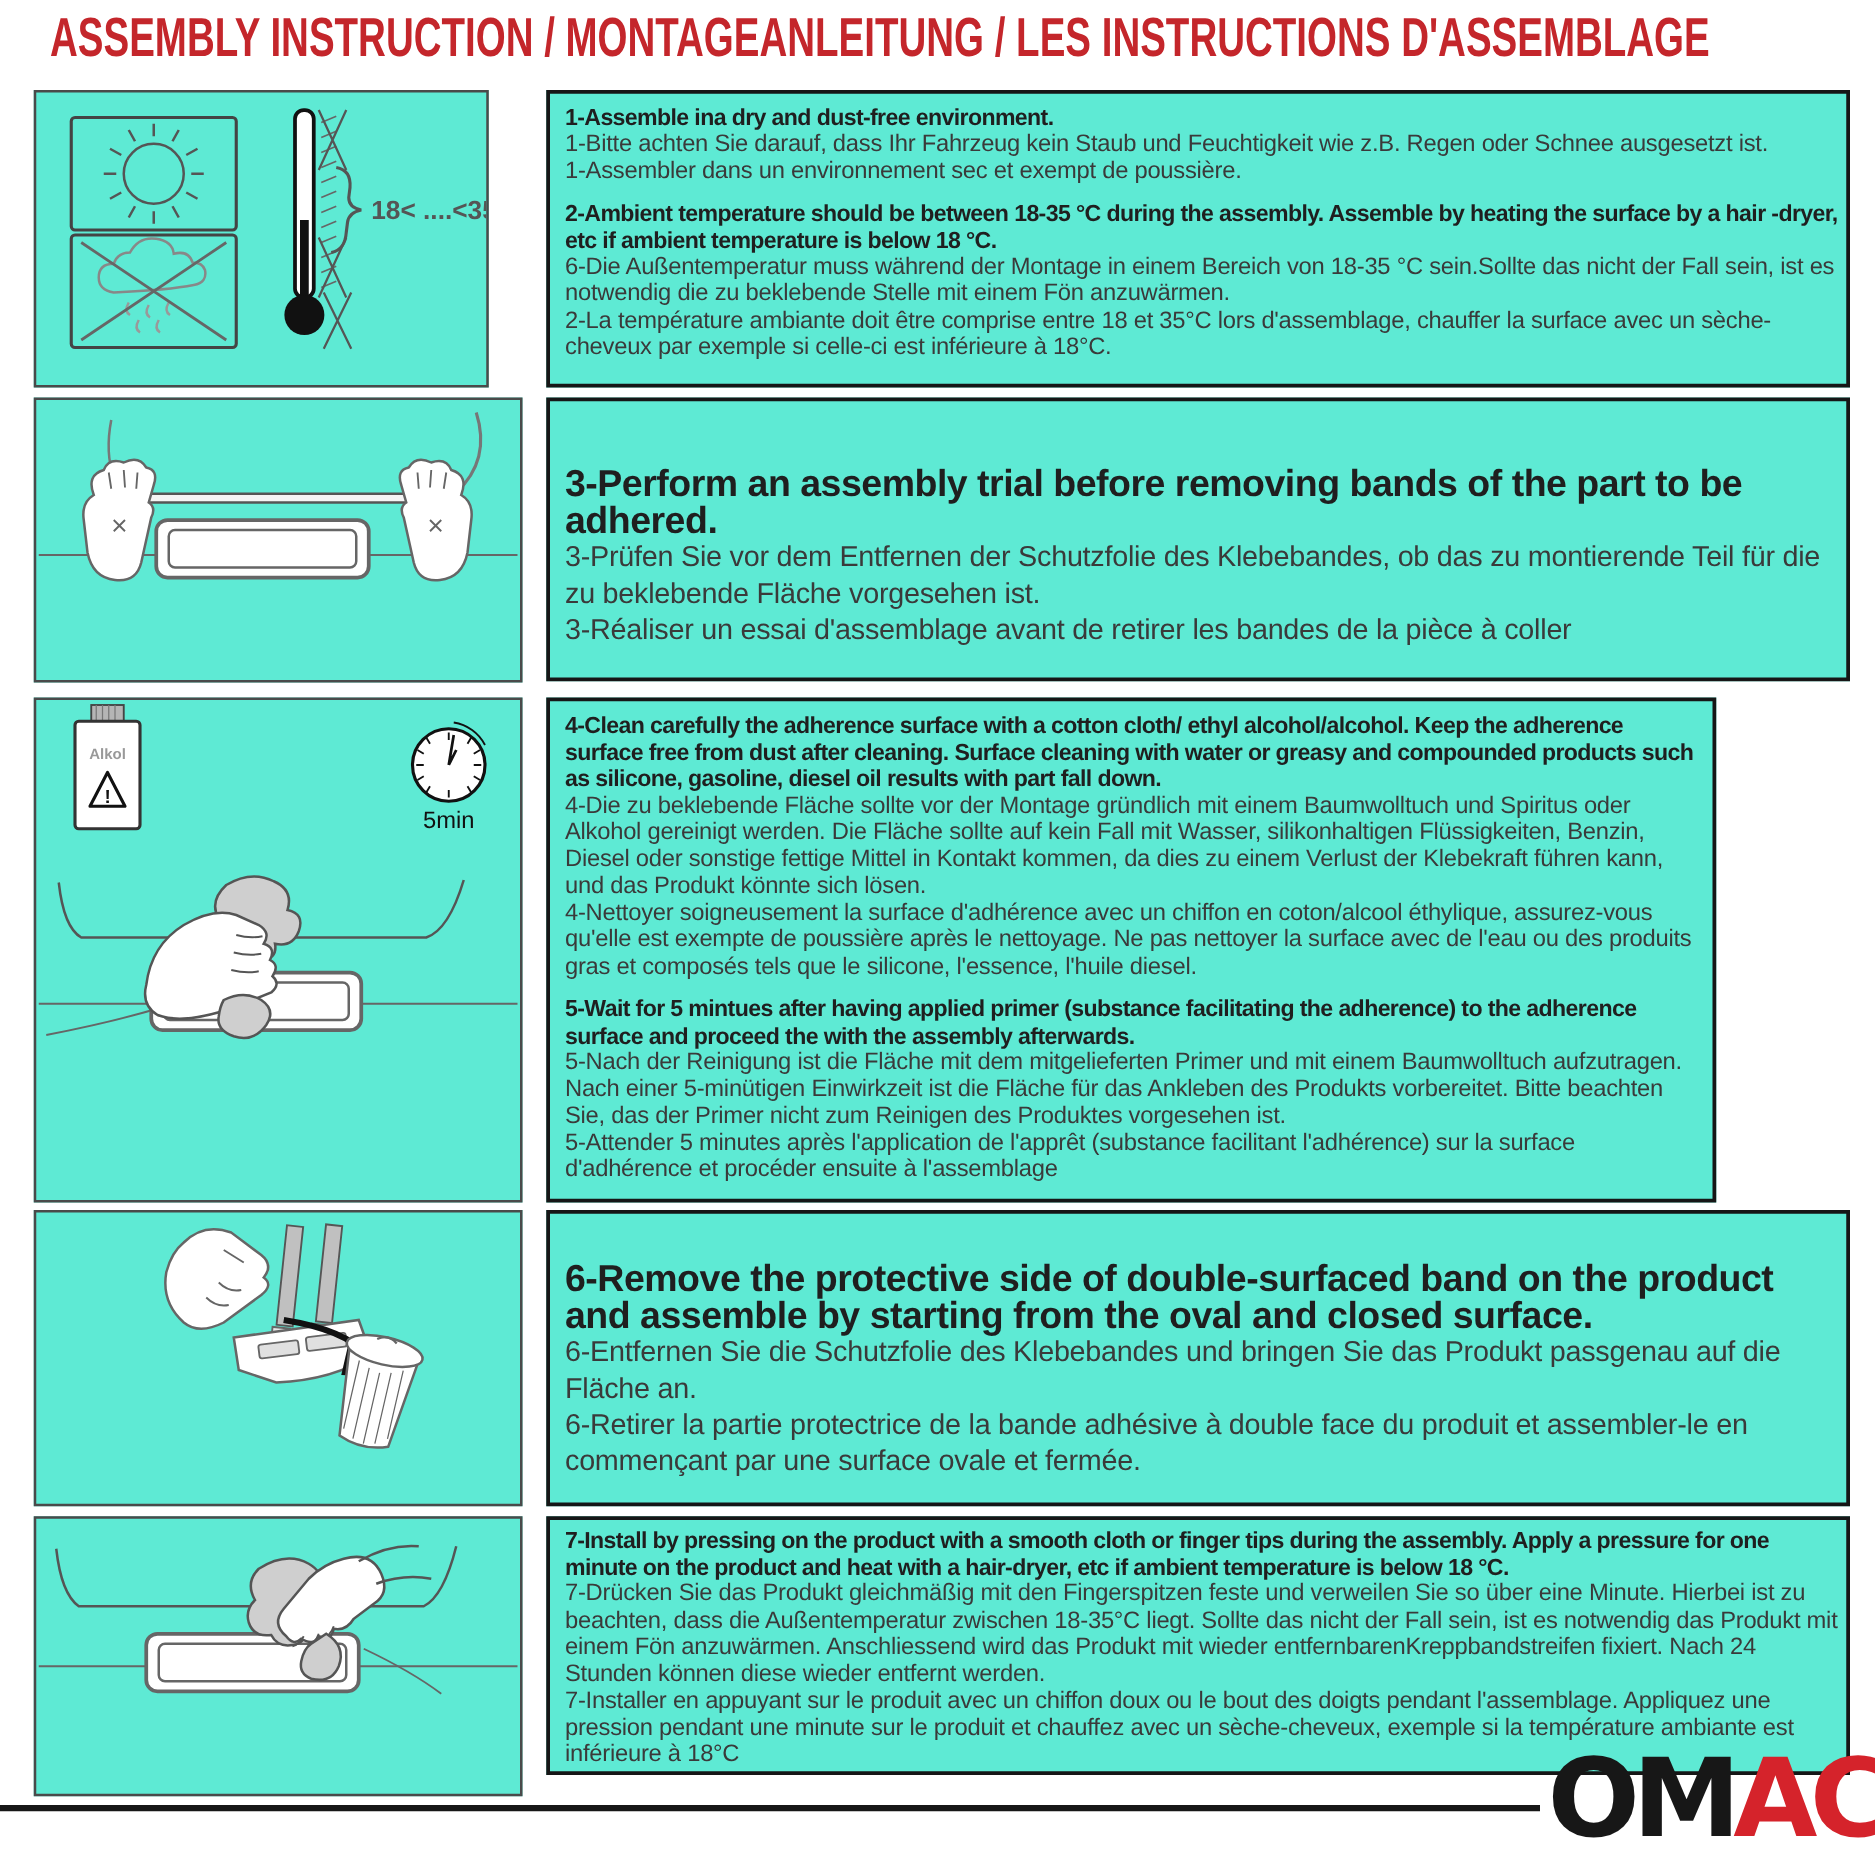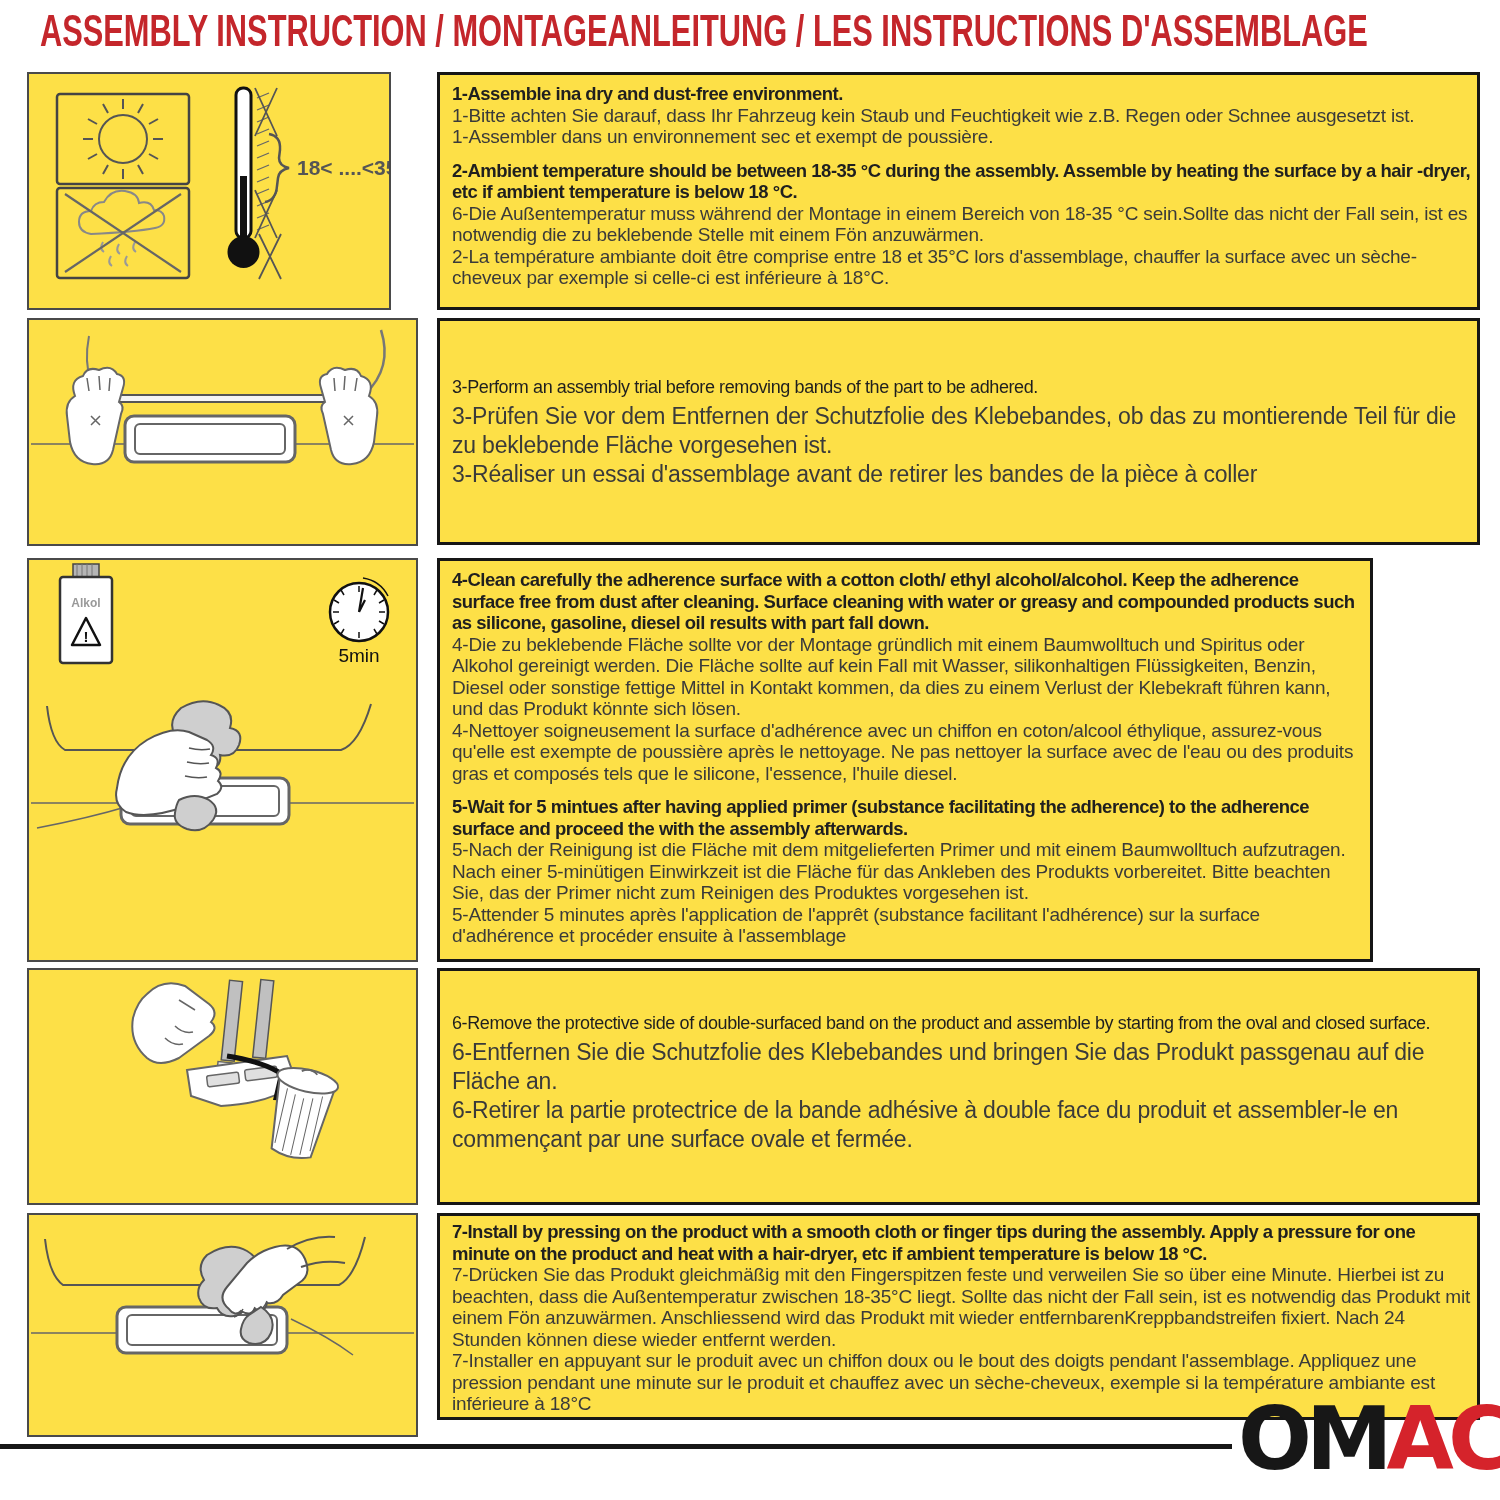--- a/index.html
+++ b/index.html
@@ -1,34 +1,34 @@
 <!DOCTYPE html>
 <html><head>
 <meta charset="utf-8">
 <style>
   html,body{margin:0;padding:0;background:#fff}
   body{width:1500px;height:1500px;position:relative;font-family:"Liberation Sans",sans-serif;color:#333;overflow:hidden}
   .title{position:absolute;left:40px;top:6px;font-size:44px;font-weight:bold;color:#c4262b;white-space:nowrap;transform:scaleX(.70);transform-origin:left top}
-  .box{position:absolute;background:#fde047;box-sizing:border-box;overflow:hidden}
+  .box{position:absolute;background:#5eead4;box-sizing:border-box;overflow:hidden}
   .ill{border:2px solid #4a4a4a}
   .txt{border:3px solid #161616;padding:8px 6px 6px 12px}
   .r1l{left:27px;top:72px;width:364px;height:238px}
   .r1r{left:437px;top:72px;width:1043px;height:238px}
   .r2l{left:27px;top:318px;width:391px;height:228px}
   .r2r{left:437px;top:318px;width:1043px;height:227px;padding-top:52px}
   .r3l{left:27px;top:558px;width:391px;height:404px}
   .r3r{left:437px;top:558px;width:936px;height:404px}
   .r4l{left:27px;top:968px;width:391px;height:237px}
   .r4r{left:437px;top:968px;width:1043px;height:237px;padding-top:38px}
   .r5l{left:27px;top:1213px;width:391px;height:224px}
   .r5r{left:437px;top:1213px;width:1043px;height:207px;padding-top:5px}
   .txt p{margin:0;font-size:19px;line-height:21.5px;letter-spacing:-.2px;color:#3a3a3a}
   .txt p.en{font-weight:bold;font-size:18.5px;letter-spacing:-.5px;color:#1f1f1f}
   .big p{font-size:23px;line-height:29px}
-  .big p.en{font-size:18px;font-weight:normal;letter-spacing:-.4px}
+  .big p.en{font-size:30px;font-weight:bold;letter-spacing:-.4px}
   .step2{margin-top:12px}
   svg{display:block}
   .rule{position:absolute;left:0;top:1444px;width:1232px;height:5px;background:#171717}
   .logo{position:absolute;left:1238px;top:1396px;font-size:87px;font-weight:bold;letter-spacing:-6px;line-height:1;font-family:"DejaVu Sans",sans-serif;white-space:nowrap}
   .logo .lb{color:#171717}
   .logo .lr{color:#d5232b}
 </style>
 </head>
 <body>
 

